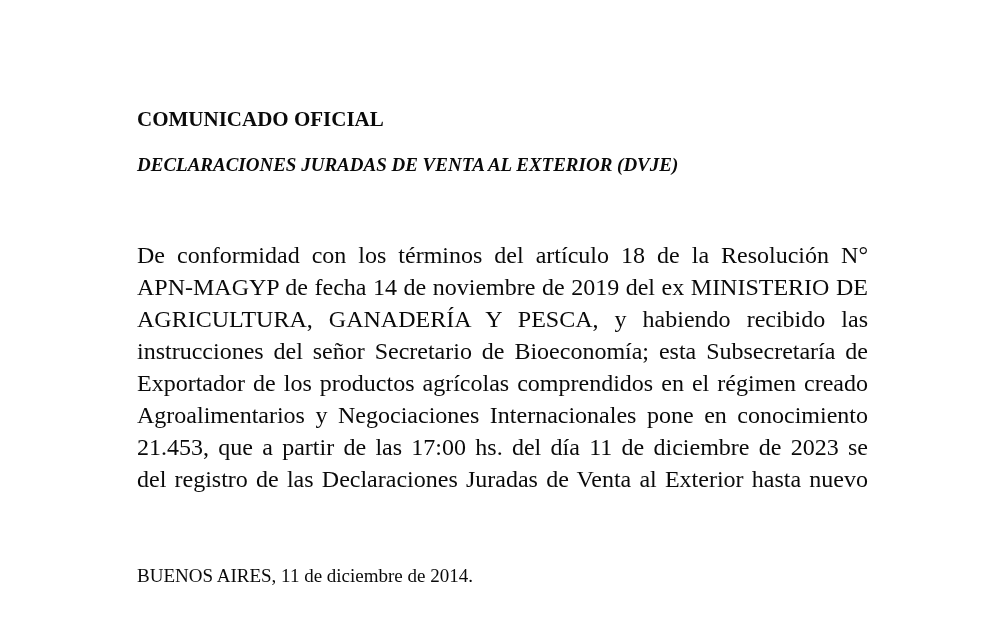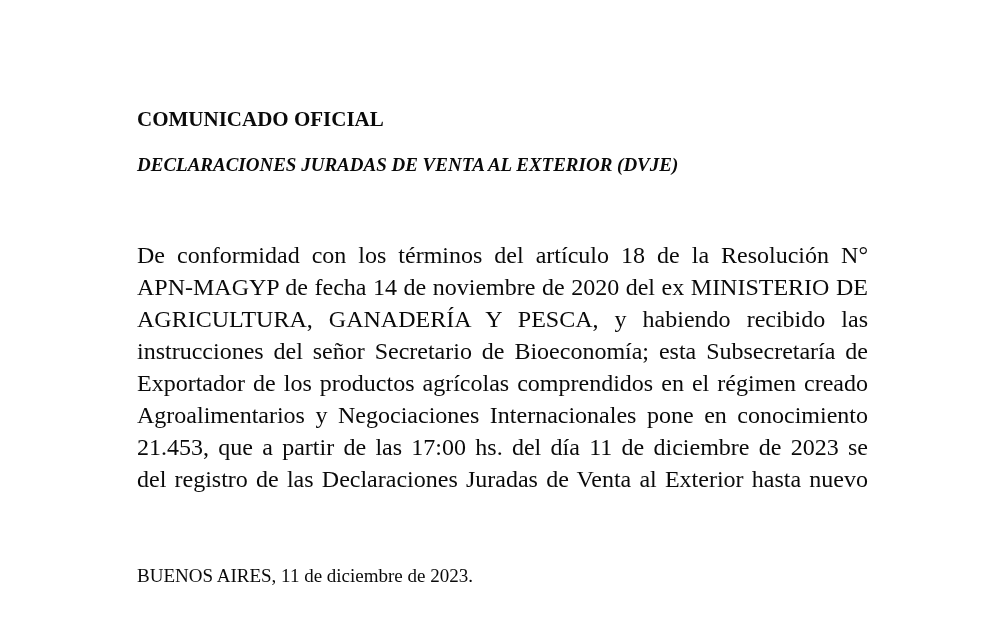--- a/index.html
+++ b/index.html
@@ -65,24 +65,24 @@
 <body>
 
 <div class="page">
 
   <div class="doc-title">COMUNICADO OFICIAL</div>
 
   <div class="doc-subtitle">DECLARACIONES JURADAS DE VENTA AL EXTERIOR (DVJE)</div>
 
   <div class="doc-paragraph">
     <div class="pline">De conformidad con los términos del artículo 18 de la Resolución N° RESOL-2019-128-</div>
-    <div class="pline">APN-MAGYP de fecha 14 de noviembre de 2020 del ex MINISTERIO DE</div>
+    <div class="pline">APN-MAGYP de fecha 14 de noviembre de 2019 del ex MINISTERIO DE</div>
     <div class="pline">AGRICULTURA, GANADERÍA Y PESCA, y habiendo recibido las correspondientes</div>
     <div class="pline">instrucciones del señor Secretario de Bioeconomía; esta Subsecretaría de Mercados</div>
     <div class="pline">Exportador de los productos agrícolas comprendidos en el régimen creado por la Ley N°</div>
     <div class="pline">Agroalimentarios y Negociaciones Internacionales pone en conocimiento del Sector</div>
     <div class="pline">21.453, que a partir de las 17:00 hs. del día 11 de diciembre de 2023 se procede al cierre</div>
     <div class="pline last">del registro de las Declaraciones Juradas de Venta al Exterior hasta nuevo aviso.</div>
   </div>
 
-  <div class="doc-dateline">BUENOS AIRES, 11 de diciembre de 2023.</div>
+  <div class="doc-dateline">BUENOS AIRES, 11 de diciembre de 2014.</div>
 
 </div>
 
 </body></html>

